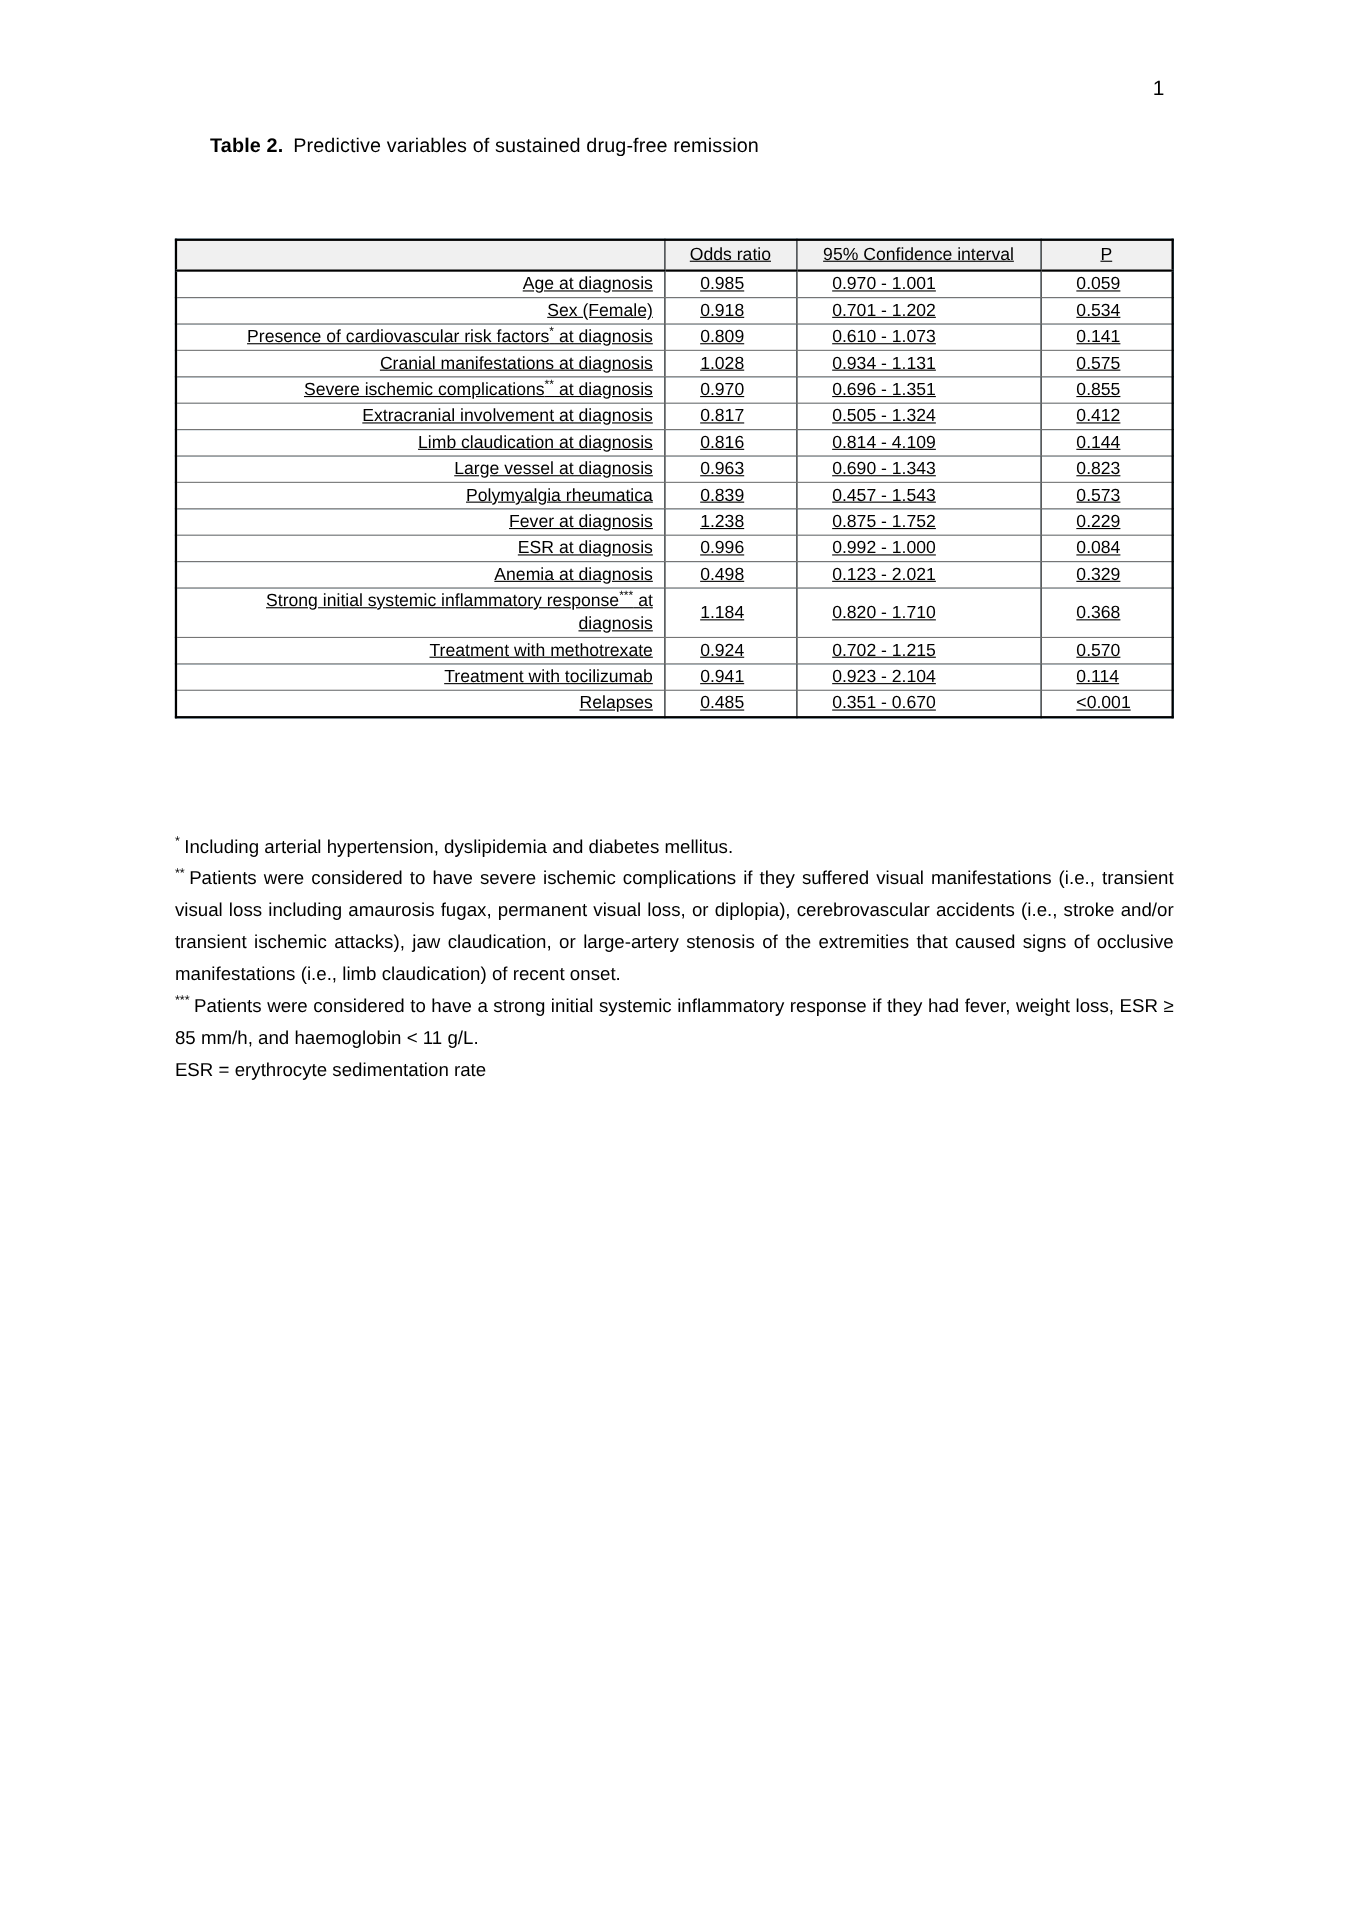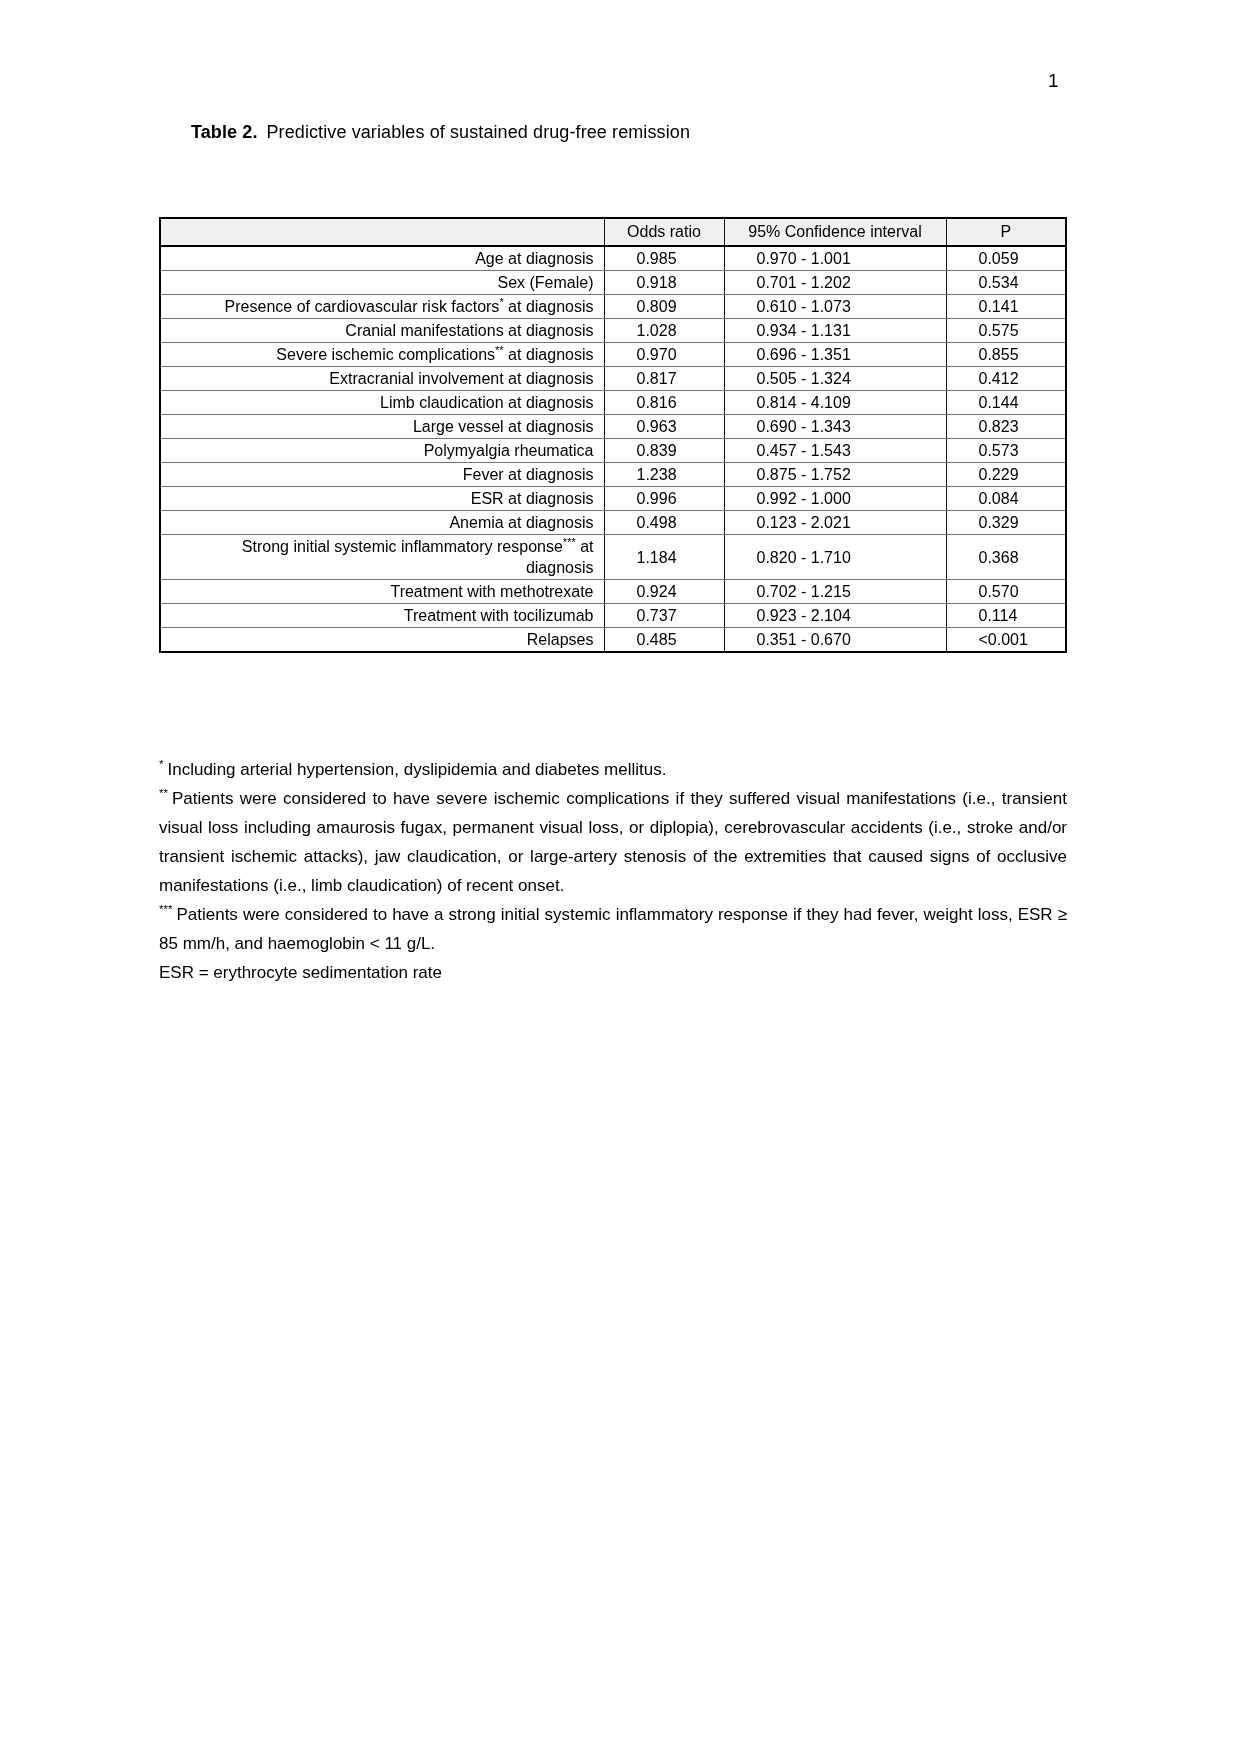--- a/index.html
+++ b/index.html
@@ -14,21 +14,21 @@
   .doc-title{
     position:absolute;top:120px;left:159px;font-size:18px;line-height:24px;
     white-space:nowrap;letter-spacing:0.1px;margin-left:32px;
   }
   .doc-title .t-label{font-weight:700;}
   .doc-title .t-text{margin-left:9px;font-weight:400;}
 
   table.results{
     position:absolute;top:217px;left:159px;width:906px;
     border-collapse:collapse;table-layout:fixed;
-    border:2.5px solid #000;background:#0c4a6e;
+    border:2.5px solid #000;background:#0c4a6e;text-decoration:underline;
   }
   table.results col.c-var{width:444px;}
   table.results col.c-odds{width:120px;}
   table.results col.c-ci{width:222px;}
   table.results col.c-p{width:120px;}
 
   table.results th{
     background:#f0f0f0;font-weight:400;font-size:16px;
     height:24px;padding:1px 4px;text-align:center;
     border-left:1.5px solid #141414;border-right:1.5px solid #141414;
@@ -155,21 +155,21 @@
         <td class="num">0.368</td>
       </tr>
       <tr>
         <td class="lbl">Treatment with methotrexate</td>
         <td class="num">0.924</td>
         <td class="num">0.702 - 1.215</td>
         <td class="num">0.570</td>
       </tr>
       <tr>
         <td class="lbl">Treatment with tocilizumab</td>
-        <td class="num">0.737</td>
+        <td class="num">0.941</td>
         <td class="num">0.923 - 2.104</td>
         <td class="num">0.114</td>
       </tr>
       <tr>
         <td class="lbl">Relapses</td>
         <td class="num">0.485</td>
         <td class="num">0.351 - 0.670</td>
         <td class="num">&lt;0.001</td>
       </tr>
     </tbody>

